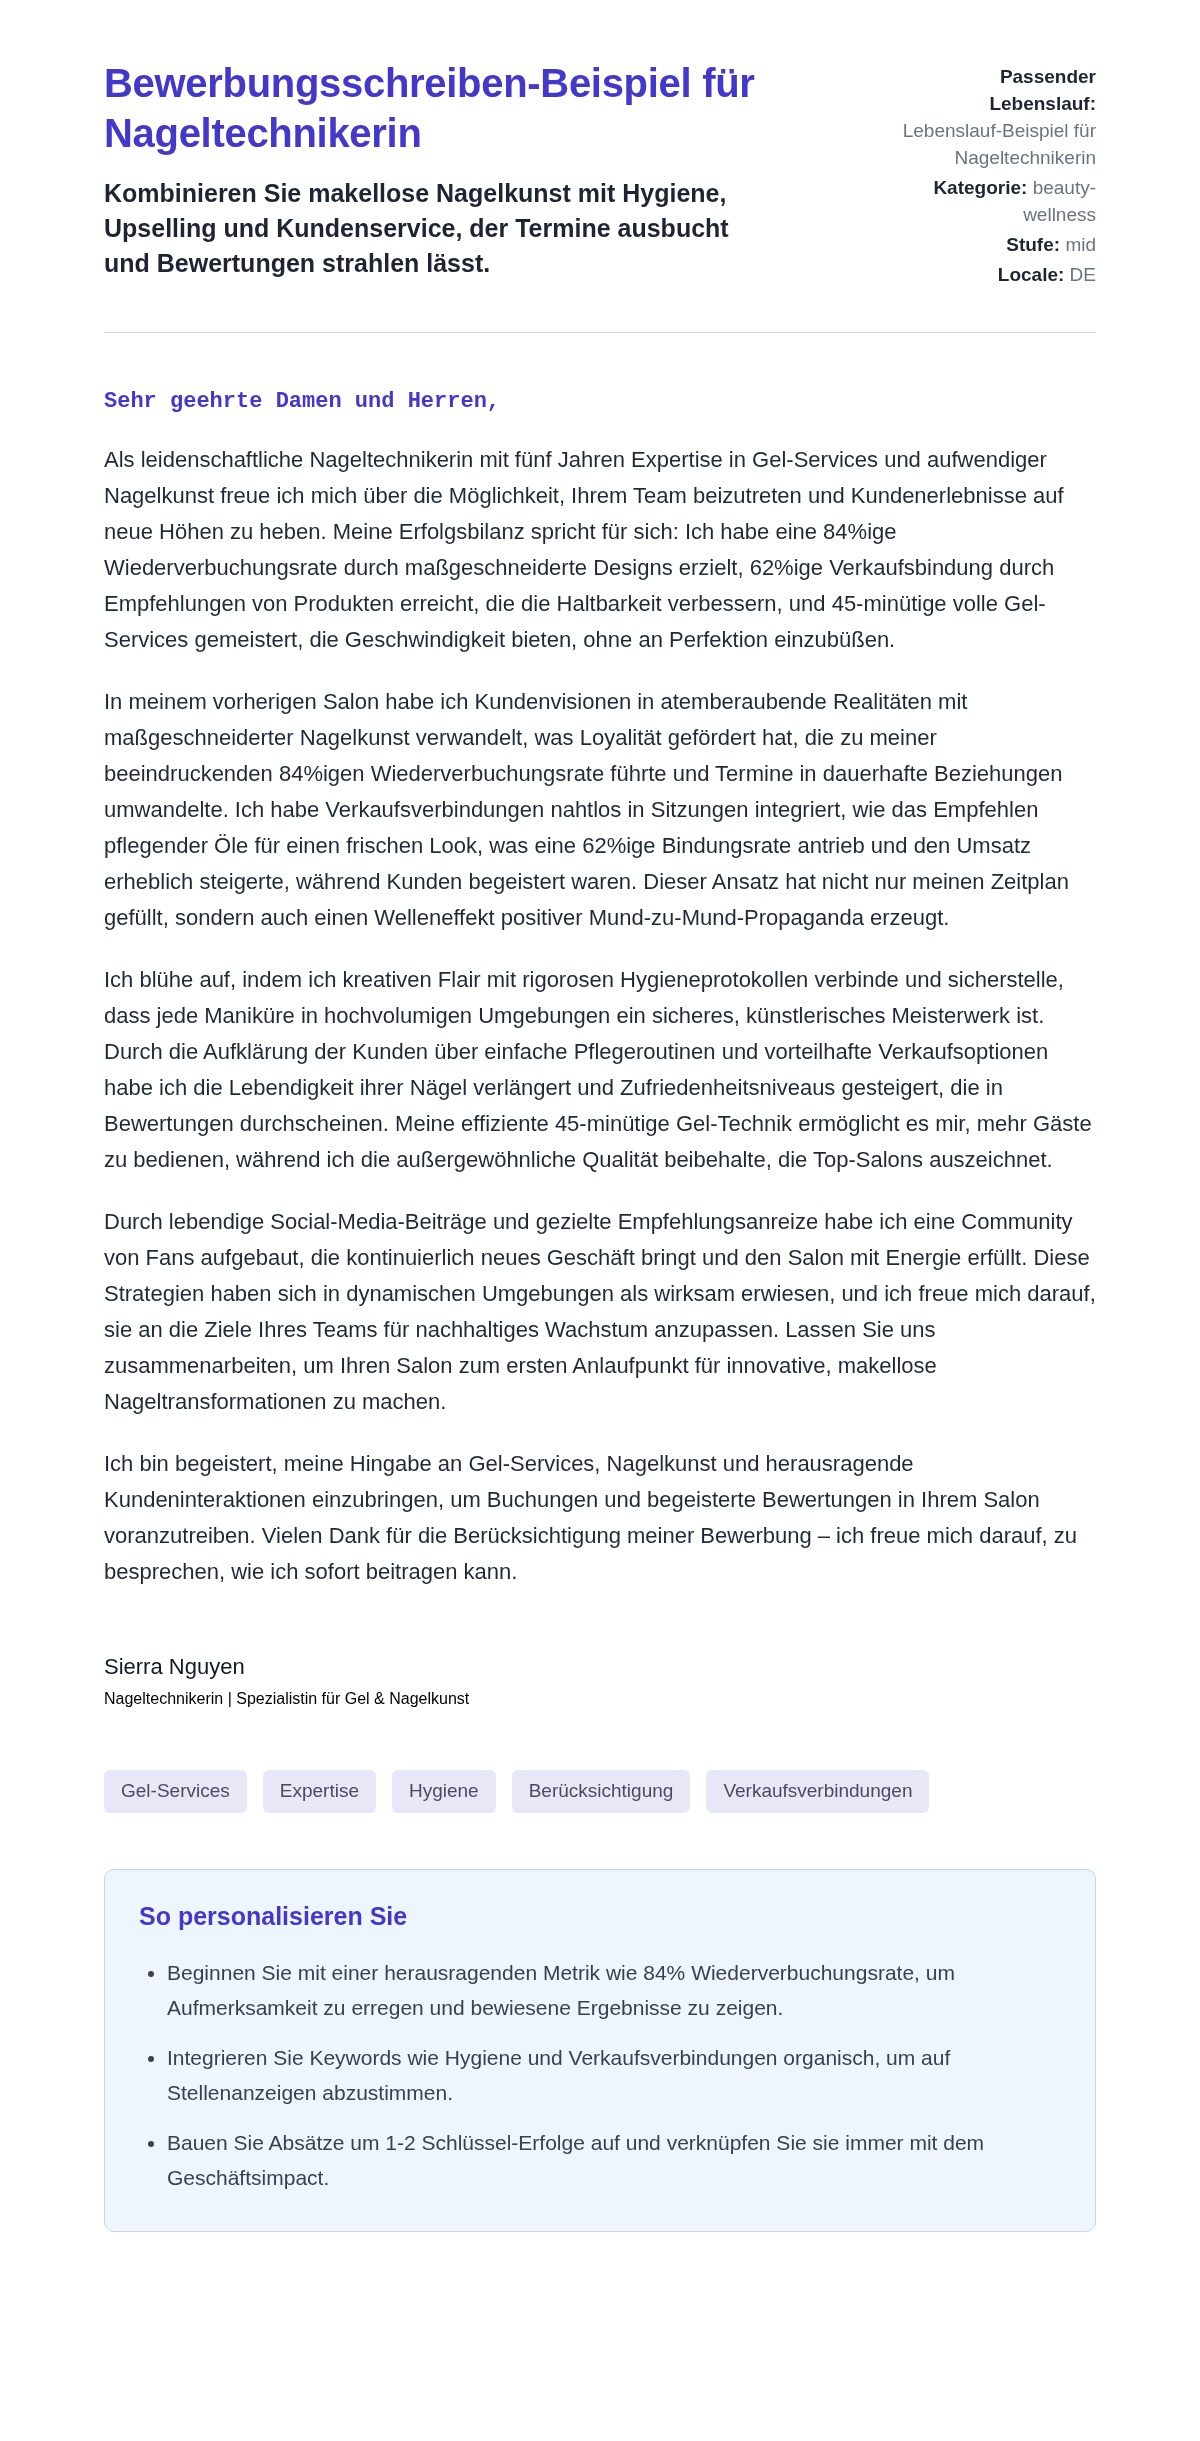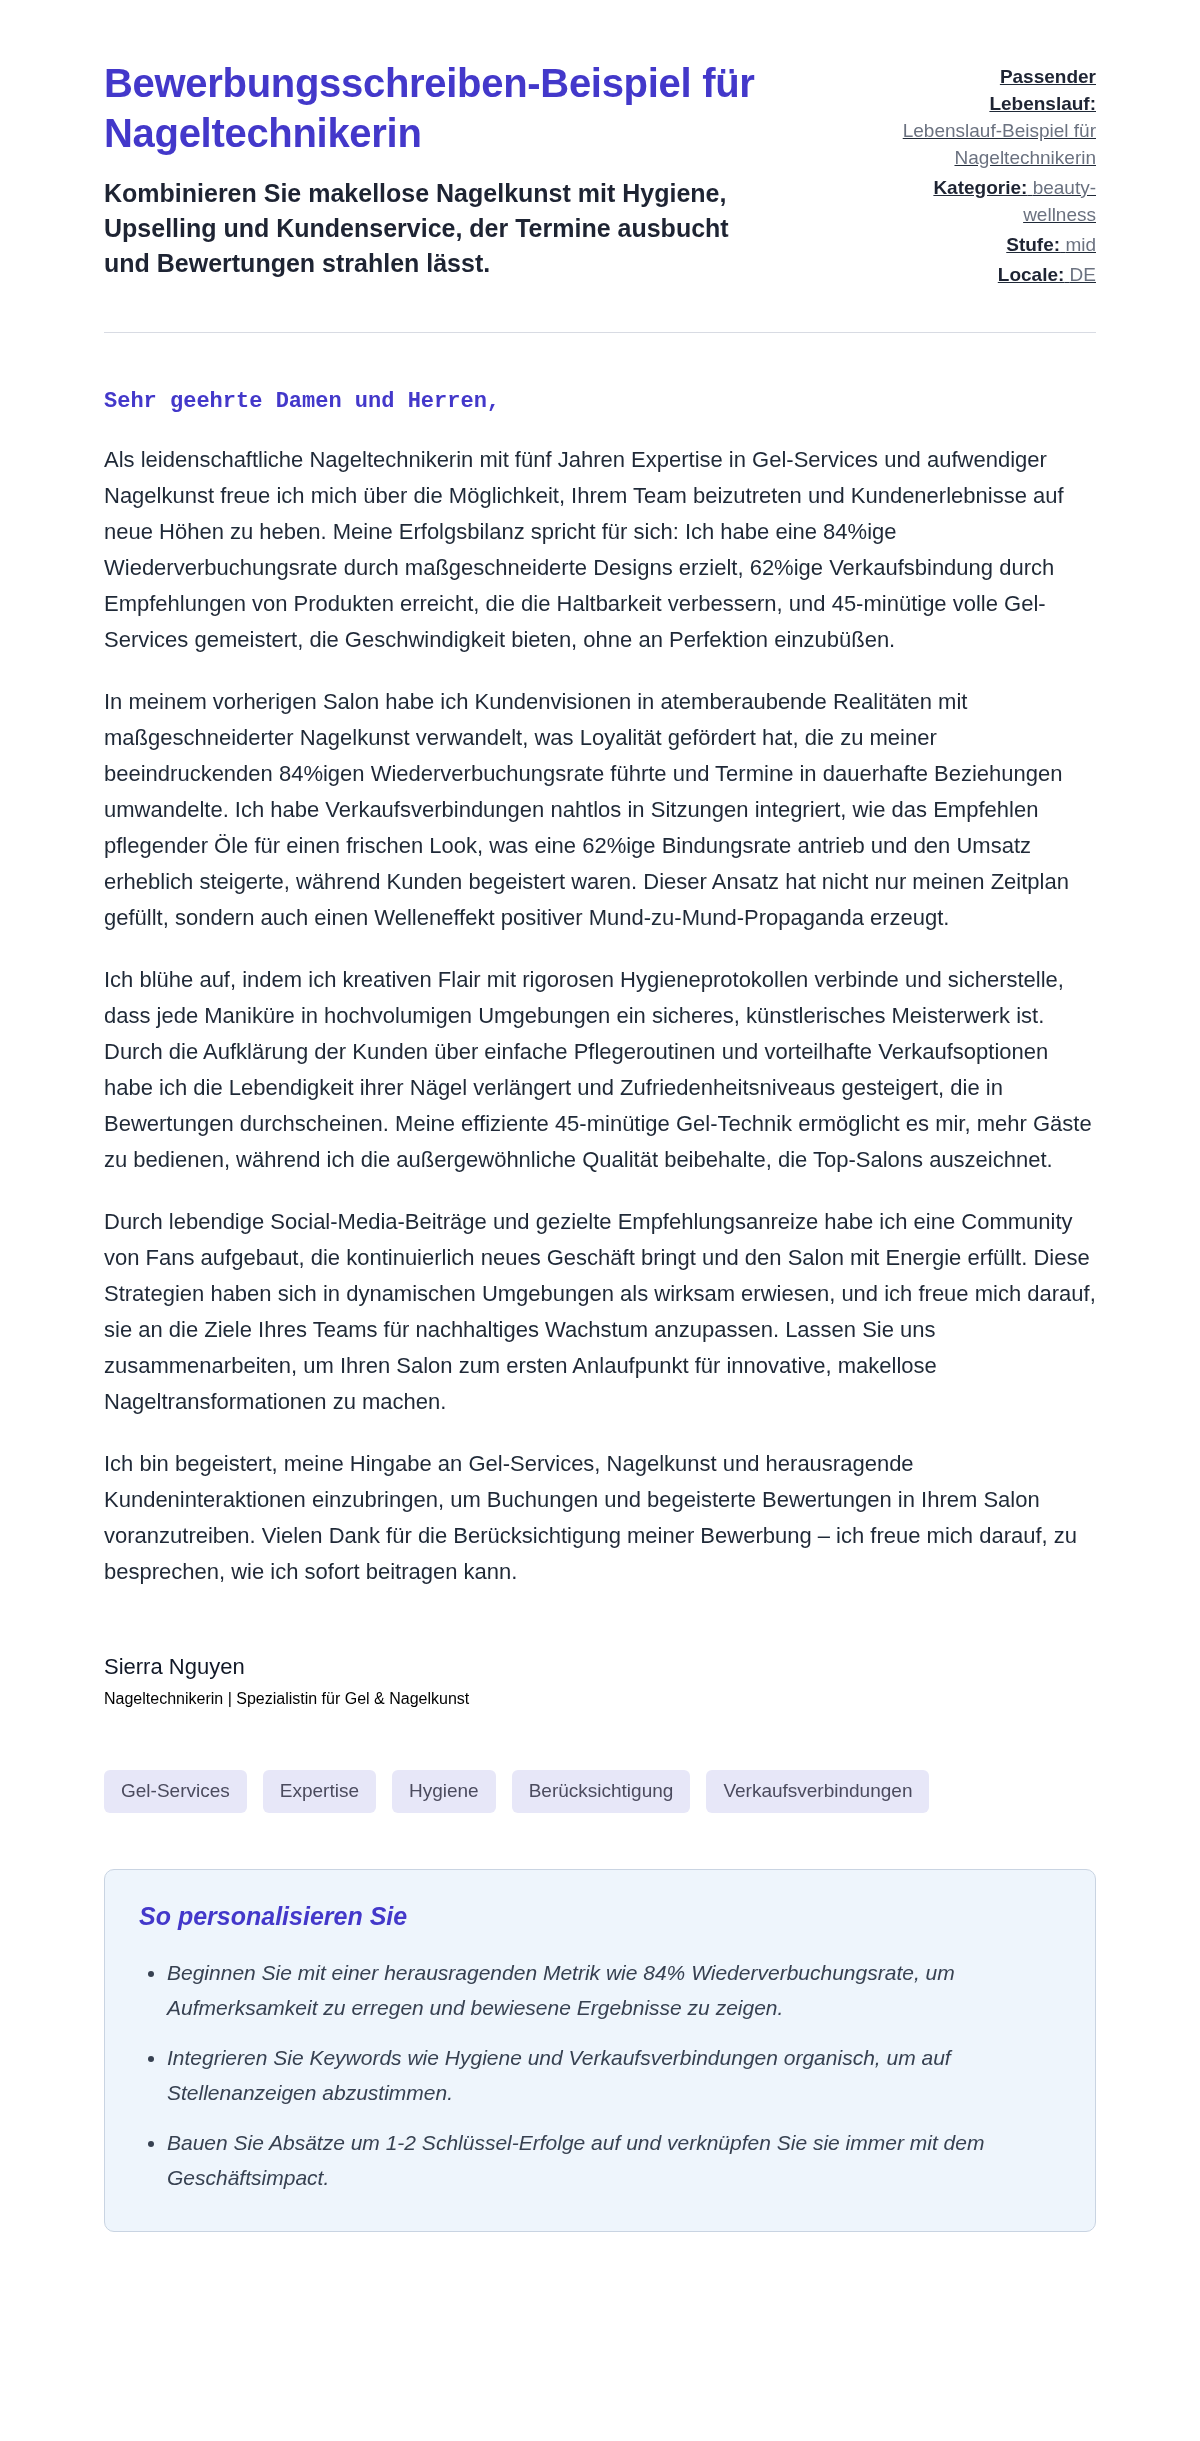--- a/index.html
+++ b/index.html
@@ -15,21 +15,21 @@
   .header { display: flex; justify-content: space-between; align-items: flex-start; gap: 40px; }
   .header-left { max-width: 680px; }
   .page-title {
     font-size: 40px; line-height: 1.25; font-weight: 700;
     color: #4338ca; letter-spacing: -0.3px;
   }
   .page-subtitle {
     margin-top: 18px; font-size: 25px; line-height: 1.4;
     font-weight: 700; color: #1e2433; max-width: 660px;
   }
-  .meta { width: 205px; flex-shrink: 0; text-align: right; font-size: 19px; line-height: 1.42; padding-top: 6px; text-decoration: underline; }
+  .meta { width: 205px; flex-shrink: 0; text-align: right; font-size: 19px; line-height: 1.42; padding-top: 6px; }
   .meta-row { margin-bottom: 3px; }
   .meta-label { font-weight: 700; color: #1e2433; }
   .meta-value { color: #6b7280; }
   .divider { border: 0; border-top: 1px solid #d8dbe3; margin-top: 40px; }
 
   
   .letter { margin-top: 56px; }
   .greeting { font-size: 22px; font-weight: 700; color: #4338ca; margin-bottom: 28px; font-family: Liberation Mono, monospace; }
   .body-par { font-size: 22px; line-height: 36px; color: #1f2937; margin-bottom: 26px; }
   .body-par:last-of-type { margin-bottom: 0; }
@@ -45,21 +45,20 @@
     background: #e7e7f8; color: #4b4b5e; font-size: 19px;
     padding: 10px 17px; border-radius: 6px; line-height: 1.2;
     display: inline-block;
   }
 
   
   .callout {
     margin-top: 56px; background: #eef5fc;
     border: 1px solid #c9d4e2; border-radius: 10px;
     padding: 32px 34px 36px;
-    font-style: italic;
   }
   .callout-title { font-size: 25px; font-weight: 700; color: #4338ca; margin-bottom: 24px; }
   .callout-list { list-style: disc; padding-left: 28px; }
   .callout-item { font-size: 21px; line-height: 35px; color: #374151; margin-bottom: 15px; }
   .callout-item:last-child { margin-bottom: 0; }
 </style>
 </head>
 <body>
 
 <div class="page">

